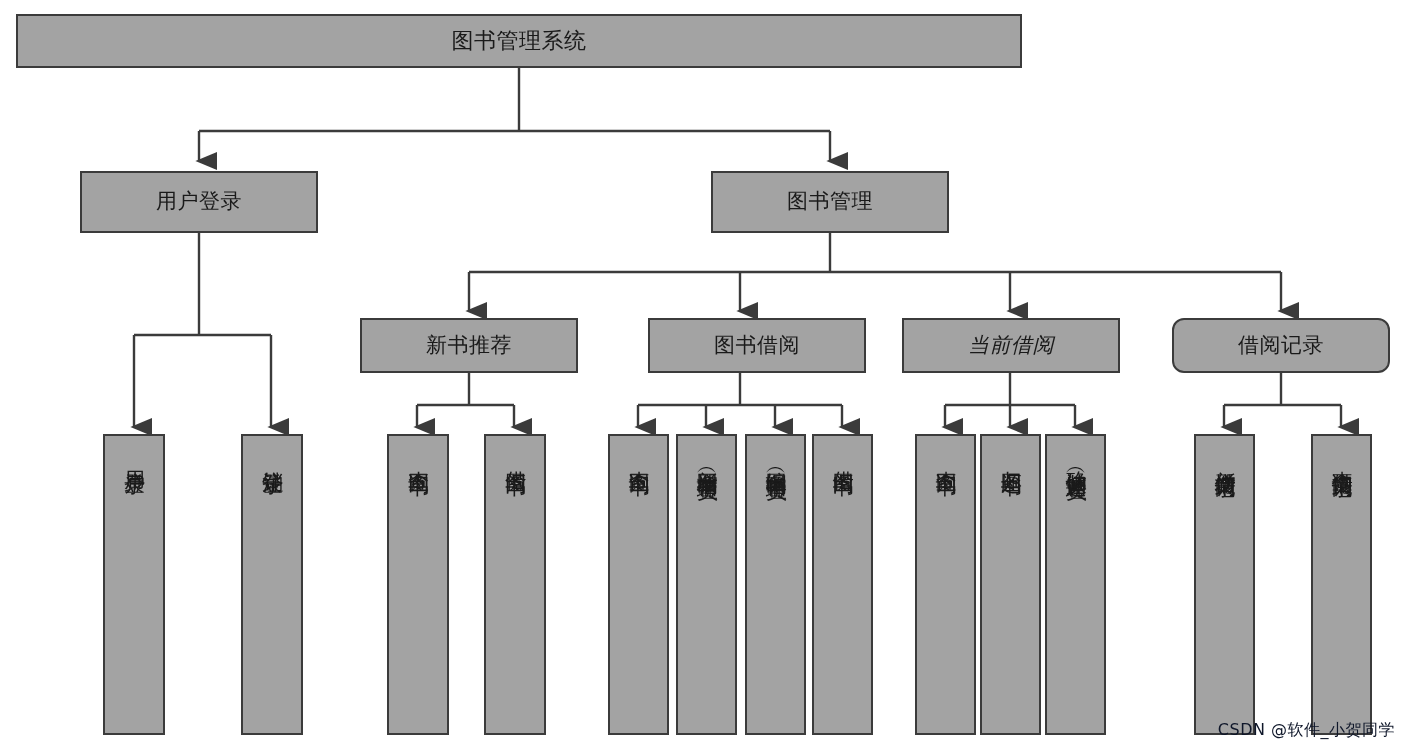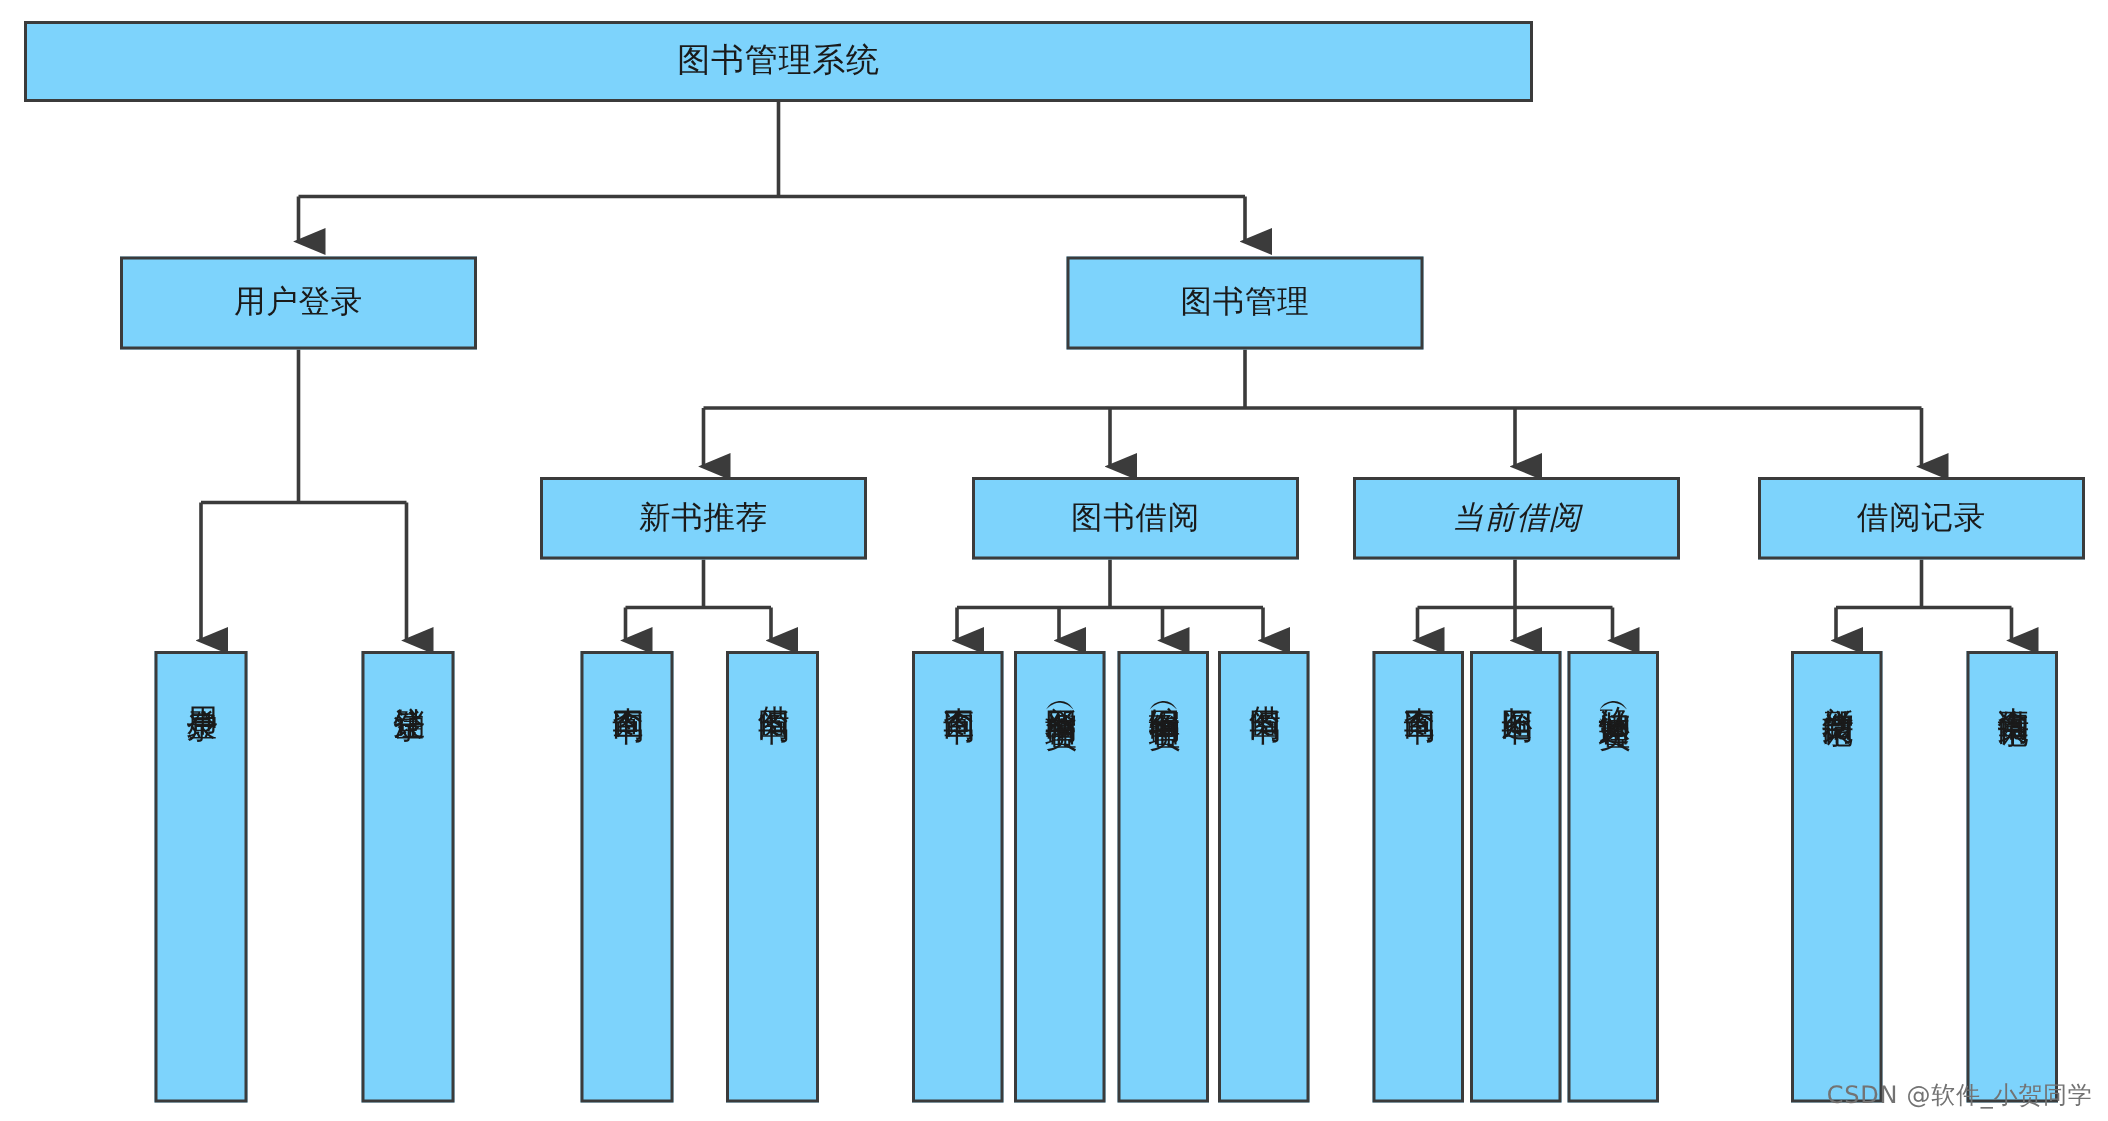--- a/index.html
+++ b/index.html
@@ -22,21 +22,21 @@
     position: absolute;
     left: 0;
     top: 0;
     width: 1405px;
     height: 747px;
     pointer-events: none;
   }
   .node {
     position: absolute;
     box-sizing: border-box;
-    background: #7dd3fc;
+    background: #a3a3a3;
     border: 2.2px solid #3b3b3b;
     display: flex;
     align-items: center;
     justify-content: center;
     color: #1a1a1a;
   }
   .node.horizontal {
     font-size: 21px;
     letter-spacing: 0.5px;
     line-height: 1.1;
@@ -56,21 +56,21 @@
     color: #1a1a1a;
   }
   .node.root {
     font-size: 22px;
   }
   #watermark {
     position: absolute;
     right: 10px;
     bottom: 6px;
     font-size: 16px;
-    color: #737373;
+    color: #0f172a;
     letter-spacing: 0.5px;
     white-space: nowrap;
     user-select: none;
   }
 </style>
 </head>
 <body>
 
 <div id="diagram-root">
 
@@ -138,21 +138,21 @@
 
   <div class="node horizontal" style="left:711px; top:171px; width:238px; height:62px;">
     <span>图书管理</span>
   </div>
   <div class="node horizontal" style="left:632px; top:318px; width:218px; height:55px;margin-left:16px;">
     <span>图书借阅</span>
   </div>
   <div class="node horizontal" style="left:902px; top:318px; width:218px; height:55px;font-style:italic;">
     <span>当前借阅</span>
   </div>
-  <div class="node horizontal" style="left:1172px; top:318px; width:218px; height:55px;">
+  <div class="node horizontal" style="left:1172px; top:318px; width:218px; height:55px;border-radius:12px;">
     <span>借阅记录</span>
   </div>
 
   <div class="node vertical" style="left:103px; top:434px; width:62px; height:301px;">
     <span class="vlabel">用户登录</span>
   </div>
   <div class="node vertical" style="left:241px; top:434px; width:62px; height:301px;">
     <span class="vlabel">注销登录</span>
   </div>
 

